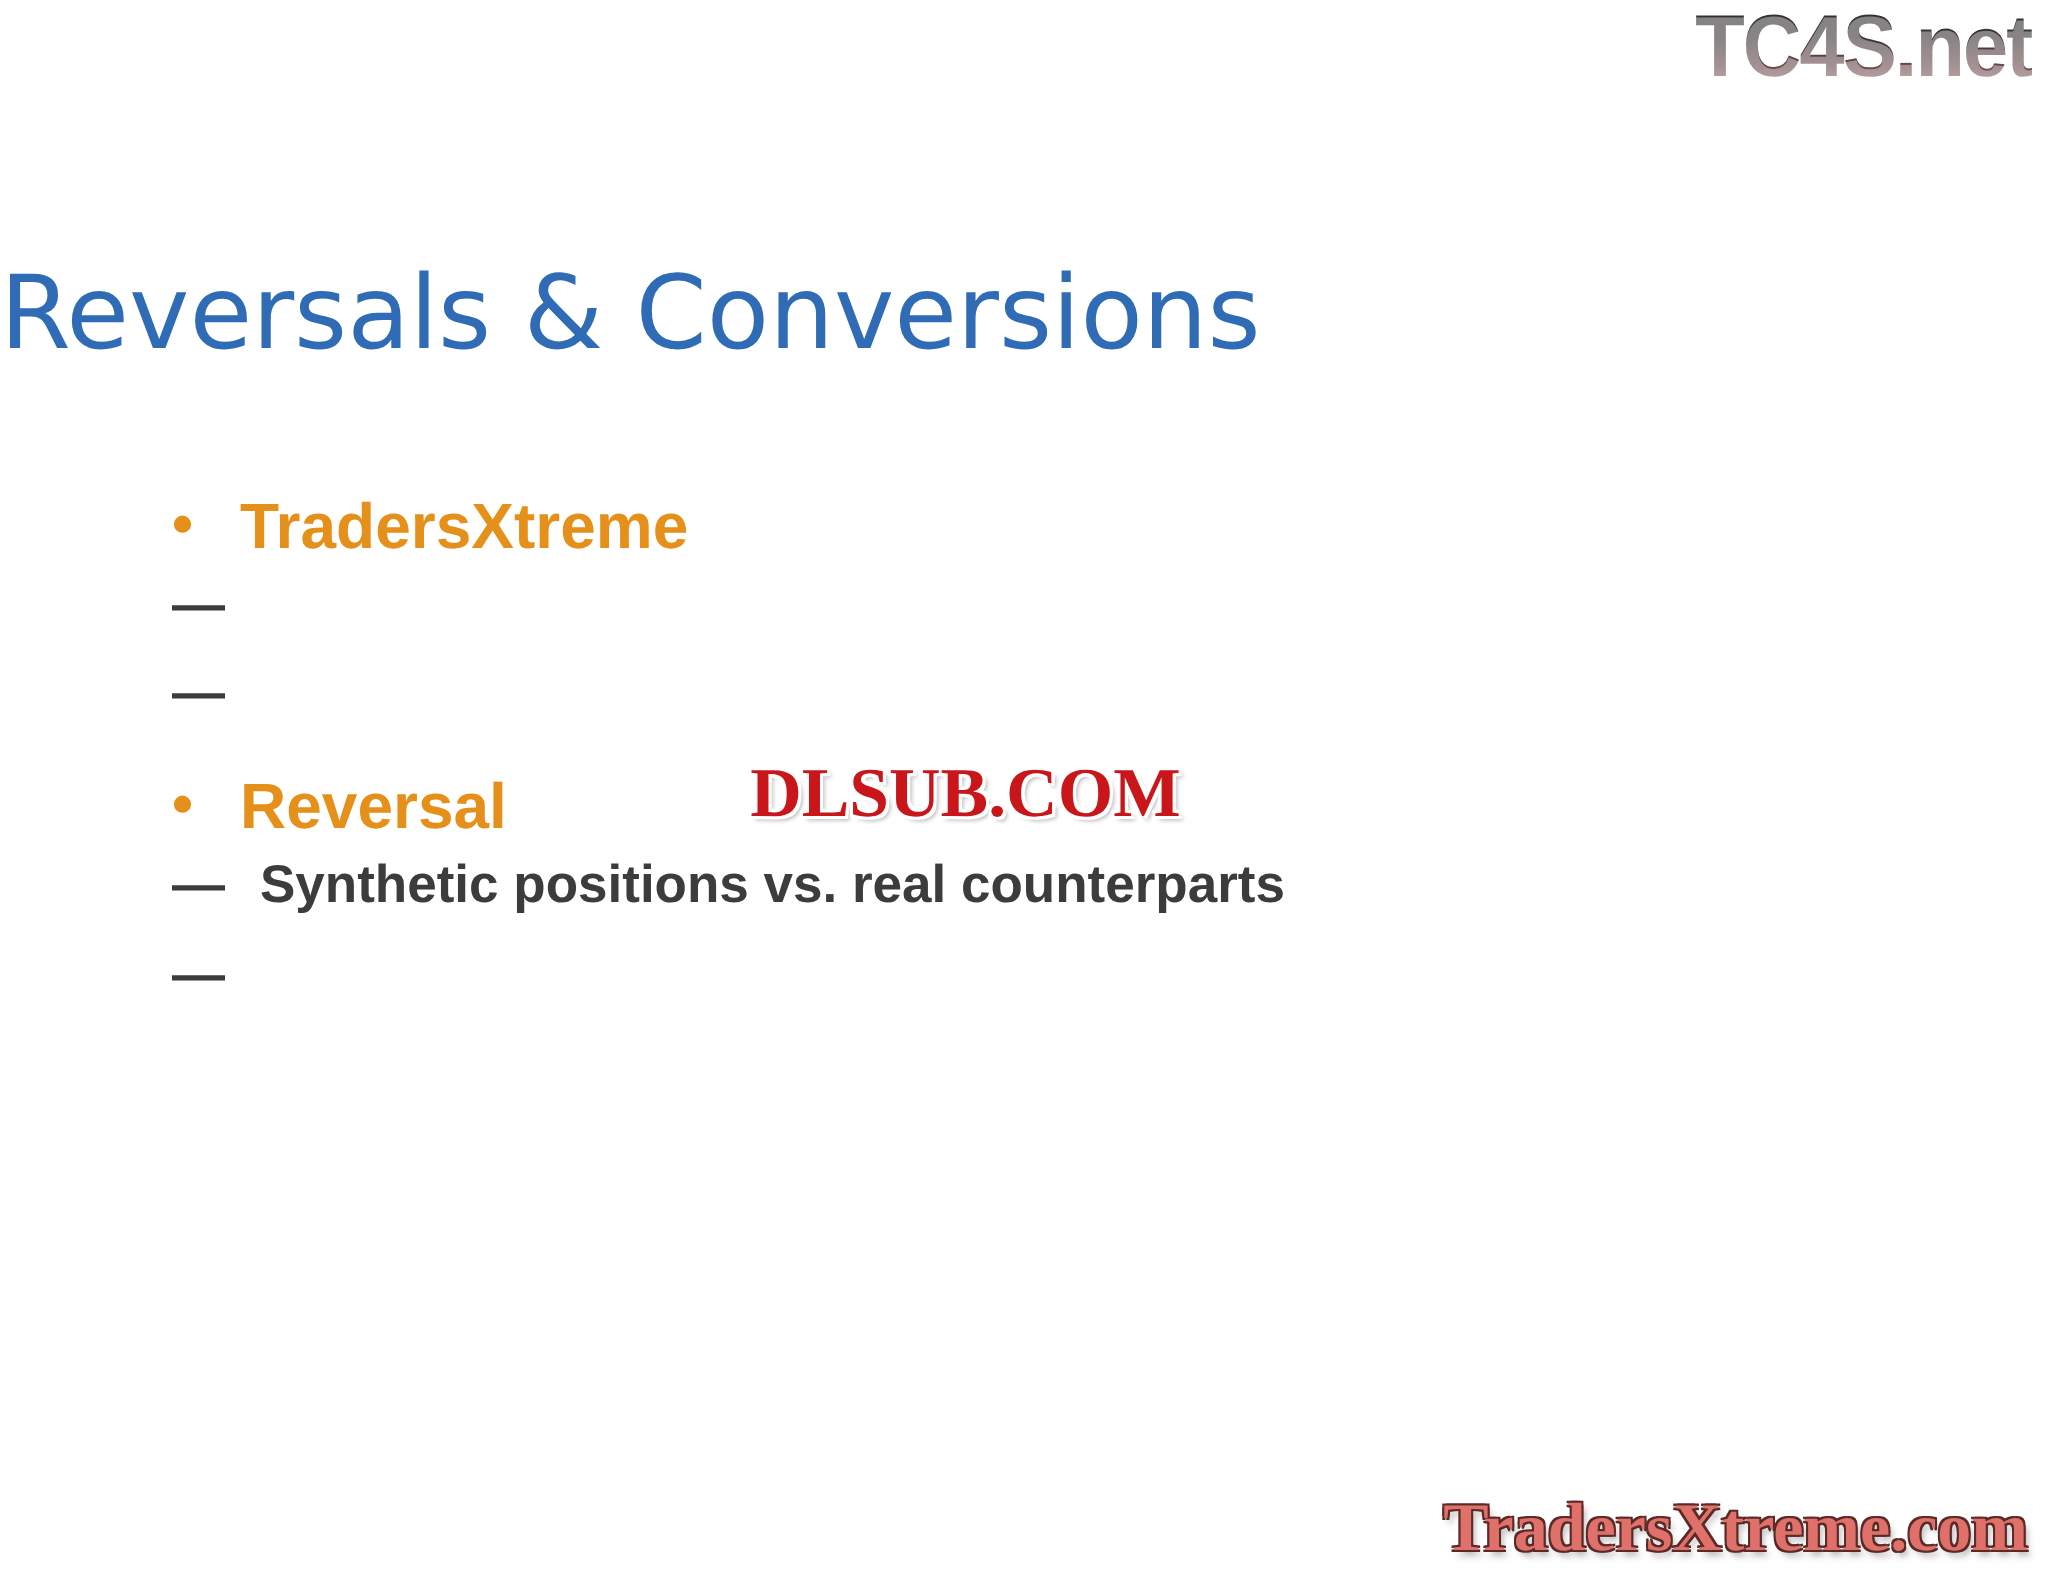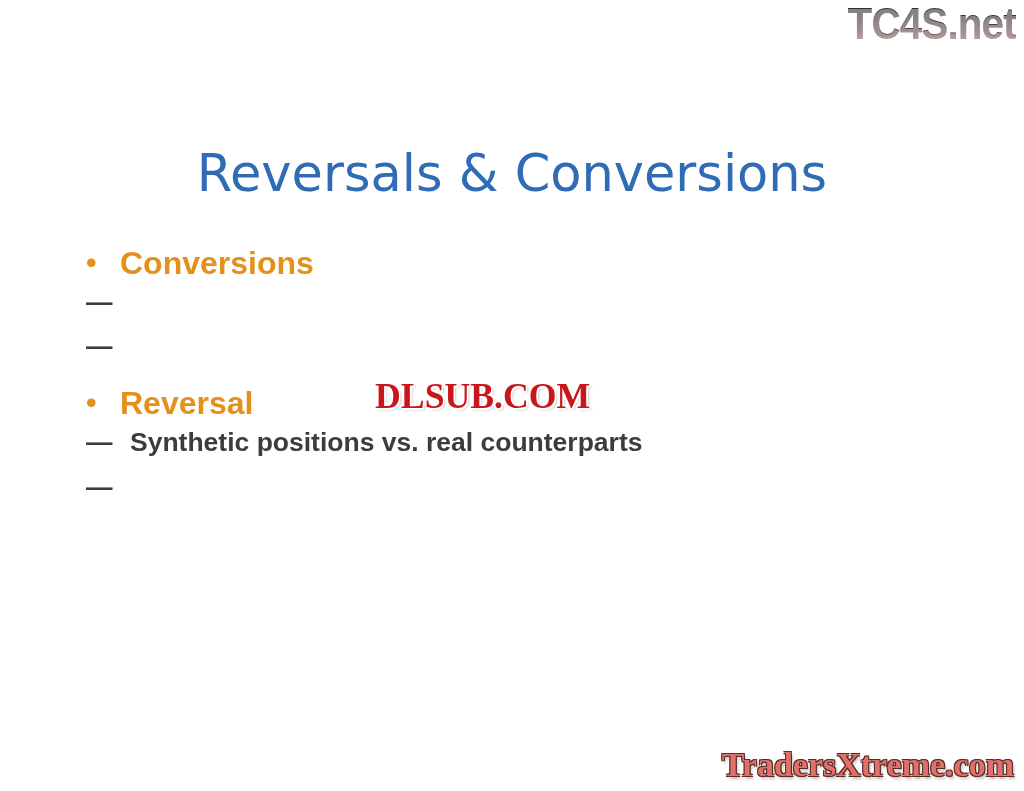--- a/index.html
+++ b/index.html
@@ -35,22 +35,21 @@
     transform: scaleX(0.92);
     transform-origin: right top;
     text-shadow: 0 1px 0 rgba(255,255,255,0.4);
   }
 
   
   .slide-title {
     position: absolute;
     left: 0;
     right: 0;
-    top: 112px;
-    text-align: center;
+    top: 96px;
     color: #2f6cb5;
     font-size: 51px;
     font-weight: 400;
     line-height: 1.08;
     font-family: "DejaVu Sans", sans-serif;
     letter-spacing: 0px;
   }
 
   
   .body-block {
@@ -166,21 +165,21 @@
 <div id="slide">
 
   <div class="brand-logo">TC4S.net</div>
 
   <h1 class="slide-title">Reversals &amp; Conversions</h1>
 
   <div class="body-block">
 
     <div class="lvl1">
       <span class="dot">•</span>
-      <span class="txt">Conversions</span>
+      <span class="txt">TradersXtreme</span>
     </div>
 
     <div class="lvl2-group">
       <div class="lvl2">
         <span class="dash">—</span>
       </div>
 
       <div class="spacer-sm"></div>
 
       <div class="lvl2">

